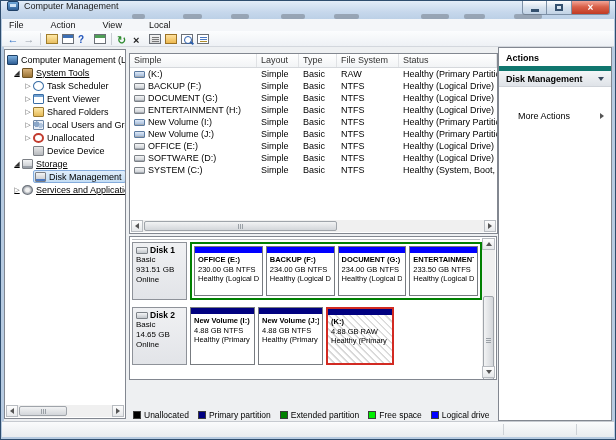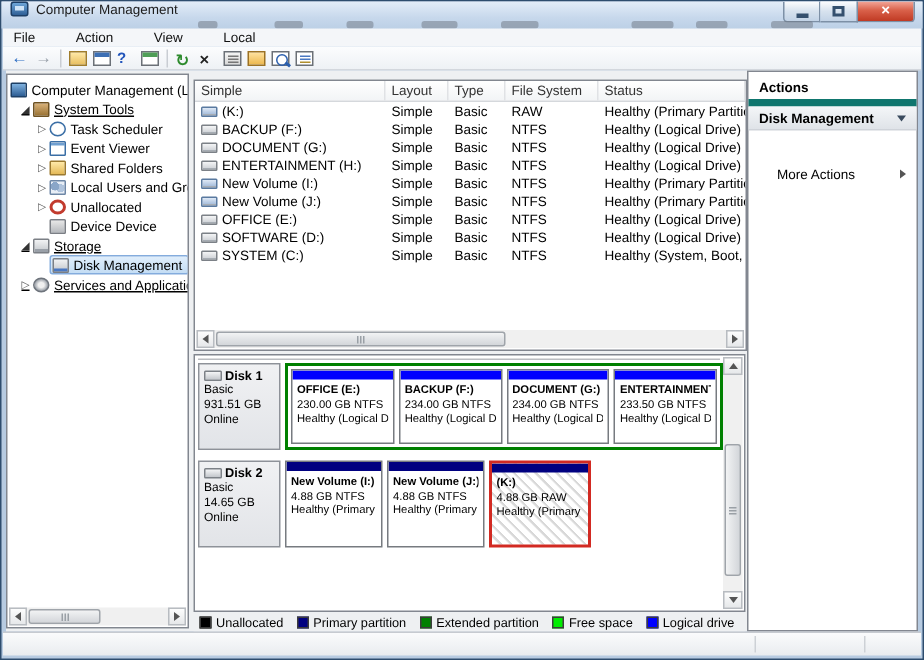--- a/index.html
+++ b/index.html
@@ -90,21 +90,21 @@
   .lv-header { display:flex; height:14px; background:linear-gradient(#fff,#f2f4f6); border-bottom:1px solid #d5d8dc; }
   .lv-h { font-size:9px; color:#333; padding:1px 0 0 4px; border-right:1px solid #e0e2e5; white-space:nowrap; overflow:hidden; }
   .lv-row { display:flex; height:12px; align-items:center; white-space:nowrap; }
   .lv-c { font-size:9px; color:#000; padding-left:4px; overflow:hidden; white-space:nowrap; flex:none; display:flex; align-items:center; }
   .c0{width:127px;} .c1{width:42px;} .c2{width:38px;} .c3{width:62px;} .c4{flex:1 1 auto; min-width:0;}
   .vol-ico { width:11px; height:7px; flex:none; margin-right:3px; border:1px solid #7c8187; border-radius:1px;
              background:linear-gradient(#f4f5f6,#c9cdd2); box-shadow:inset 0 -1px 0 #a7adb4; }
   .vol-ico.blue { background:linear-gradient(#dfe9f6,#9ab4d6); border-color:#5a7aa0; }
 
   
-  .disk-panel { position:absolute; left:125px; top:189px; width:368px; height:172px; background:#fff; border:1px solid #828790; overflow:hidden;padding-left:37px; }
+  .disk-panel { position:absolute; left:125px; top:189px; width:368px; height:144px; background:#fff; border:1px solid #828790; overflow:hidden;padding-left:37px; }
   .partial-line { position:absolute; left:2px; right:16px; top:2px; height:1px; background:#b9bcc0; }
   .disk-row { position:absolute; left:2px; height:58px; }
   .disk-label { position:absolute; left:0; top:0; width:55px; height:58px; background:linear-gradient(#f0f1f3,#e2e4e8);
                 border:1px solid #8e9299; padding:2px 3px; }
   .disk-label .dname { font-size:8.5px; font-weight:bold; display:flex; align-items:center; gap:2px; }
   .disk-ico { width:12px; height:7px; flex:none; border:1px solid #7c8187; background:linear-gradient(#f4f5f6,#c3c7cc); border-radius:1px; }
   .disk-label .dline { font-size:8px; line-height:10px; }
   .ext-frame { position:absolute; left:58px; top:0; width:292px; height:58px; border:2px solid #008000; padding:2px; display:flex; gap:3px; background:#fff; }
   .part { border:1px solid #777b80; background:#fff; overflow:hidden; position:relative; }
   .ext-frame .part { flex:1 1 0; }

